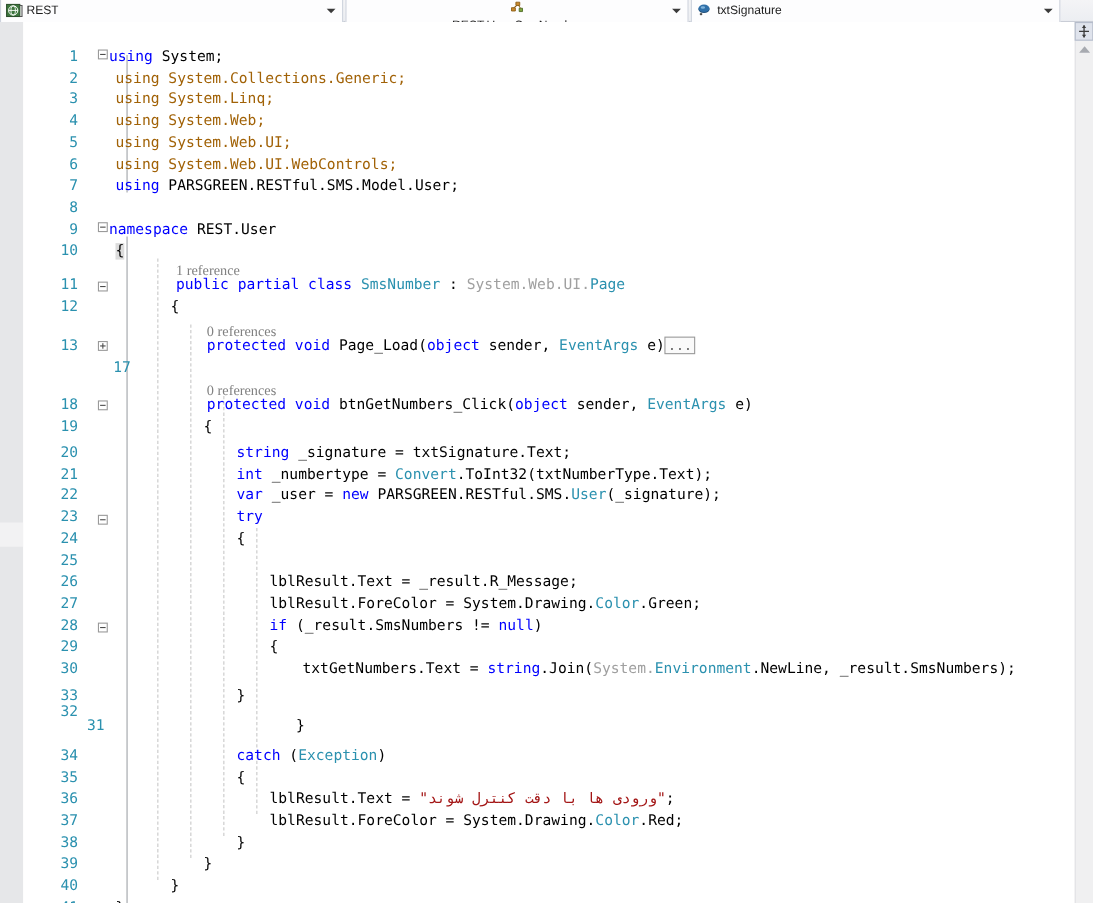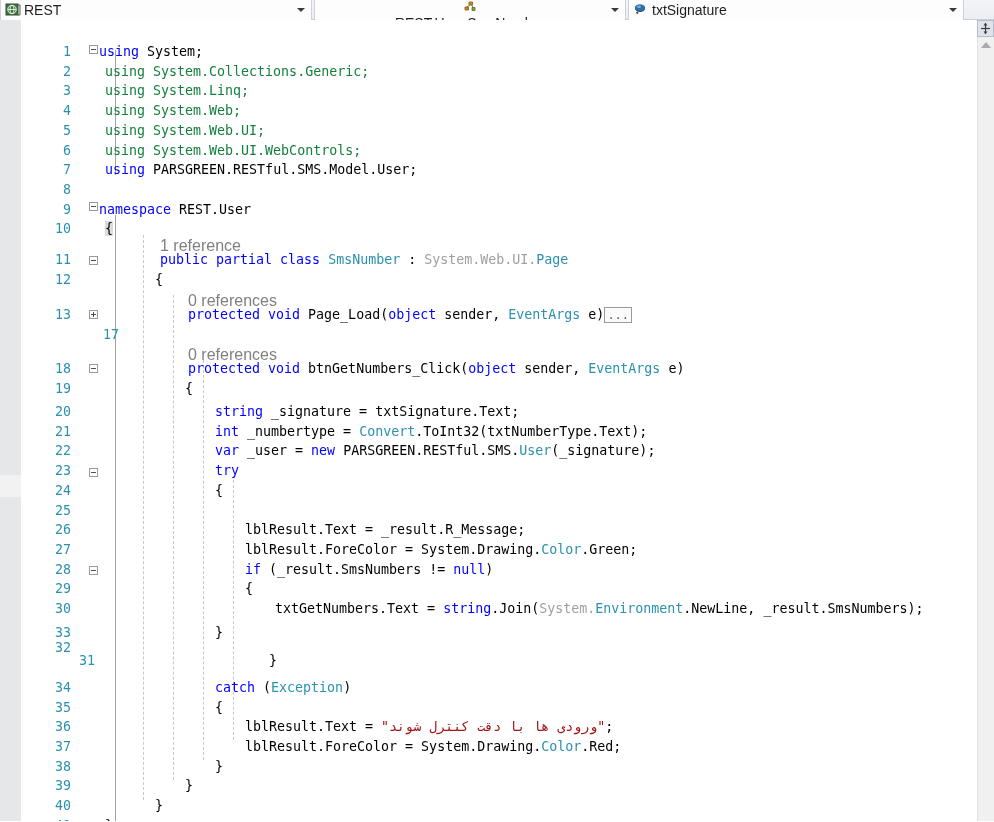--- a/index.html
+++ b/index.html
@@ -30,21 +30,21 @@
   #nav-project  { width: 312px; }
   #nav-type     { width: 312px; margin-left: 2px; flex-direction: column; }
   #nav-member   { flex: 1; margin-left: 2px; margin-right: 30px; }
   .nav-icon {
     width: 16px; height: 14px;
     margin: 0 3px 0 4px;
     flex: 0 0 auto;
     position: relative;
   }
   .nav-label {
-    font-size: 14px;
+    font-size: 11px;
     color: #1e1e1e;
     white-space: nowrap;
     overflow: hidden;
     line-height: 18px;
     text-align: right;
   }
   .nav-arrow {
     position: absolute;
     right: 6px; top: 8px;
     width: 0; height: 0;
@@ -109,33 +109,33 @@
   .code-text {
     position: absolute;
     left: 78px;
     white-space: pre;
     line-height: 19.7px;
     color: #000000;
   }
   .codelens {
     position: absolute;
     left: 78px;
-    font-family: Liberation Sans, sans-serif;
-    font-size: 16px;
+    font-family: Liberation Serif, serif;
+    font-size: 13px;
     color: #808080;
     line-height: 19.7px;
   }
 
   
   .kw   { color: #0000ff; }
   .ctrl { color: #0000ff; }
   .typ  { color: #2b91af; }
   .str  { color: #a31515; }
   .gray { color: #a0a0a0; }
-  .dim  { color: #15803d; }
+  .dim  { color: #a16207; }
   .plain{ color: #000000; }
   .brace-hl { background: #dcdcdc; }
 
   
   .fold {
     position: absolute;
     width: 9px; height: 9px;
     border: 1px solid #9a9a9a;
     background: #ffffff;
     left: 89px;

